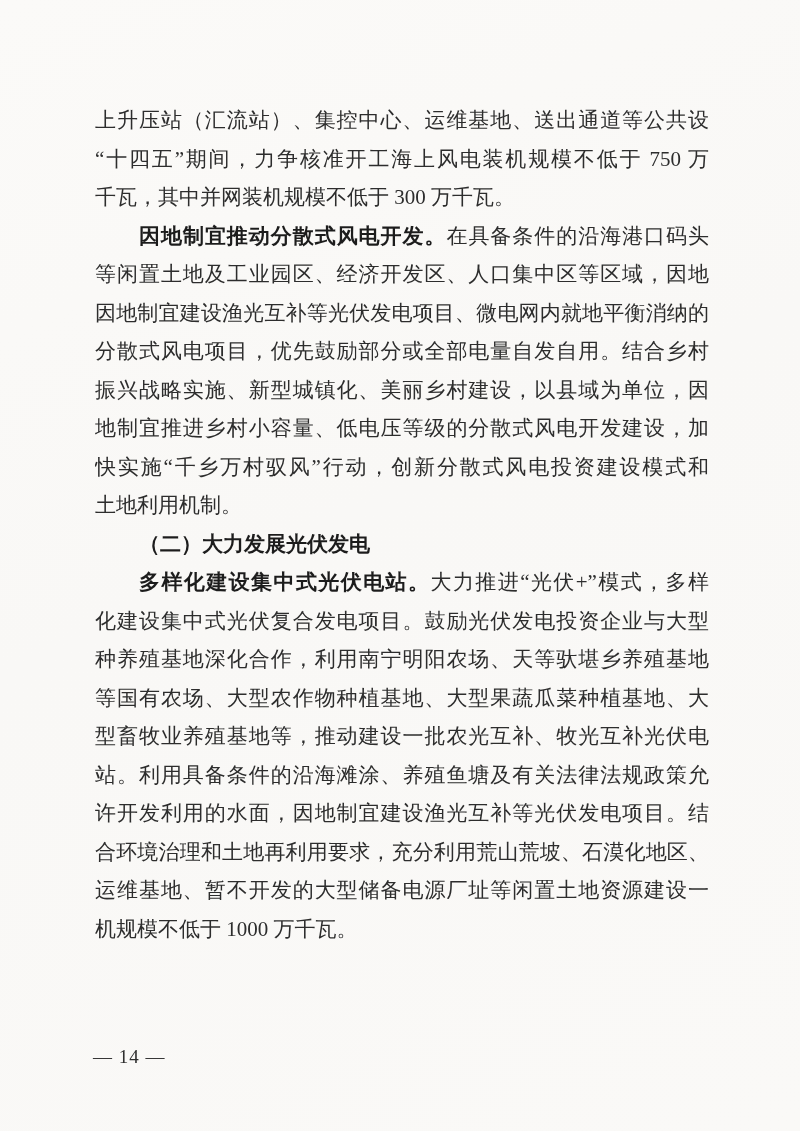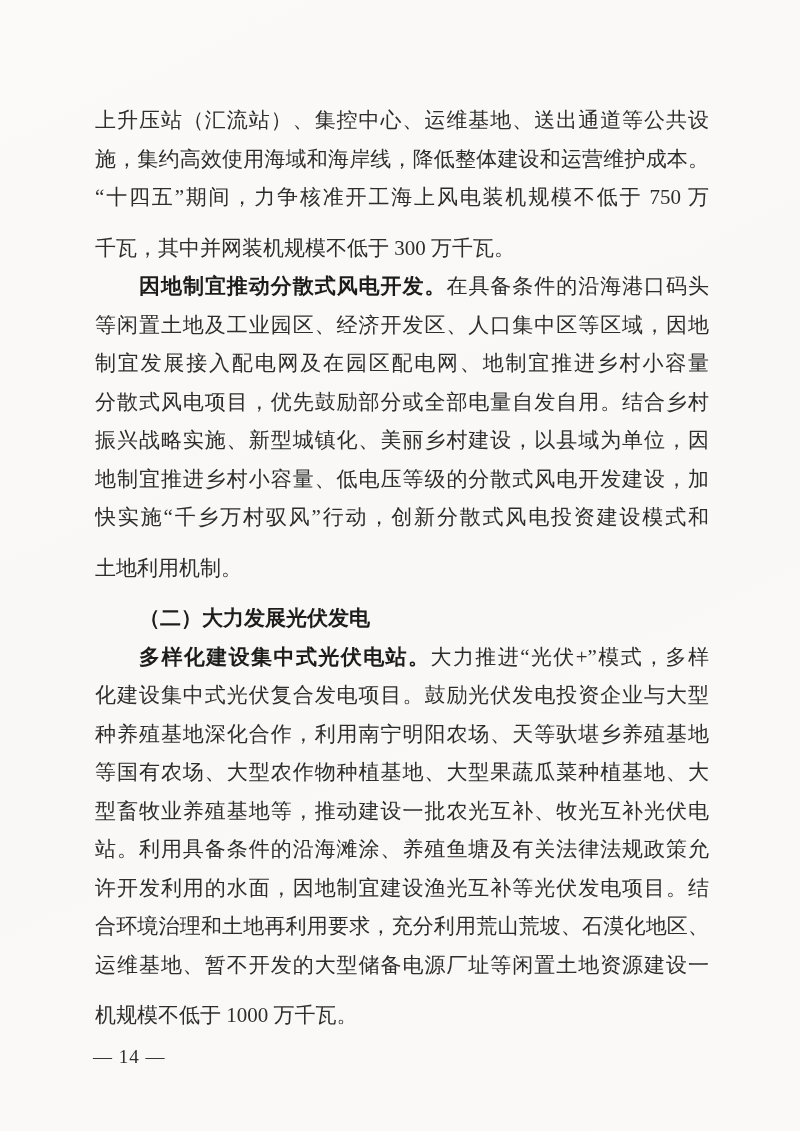--- a/index.html
+++ b/index.html
@@ -21,44 +21,43 @@
     font-size: 21px;
     line-height: 38.5px;
     font-family: Liberation Serif, serif;
   }
   .line {
     height: 38.5px;
     overflow: hidden;
     text-align: justify;
     text-align-last: justify;
   }
-  .line.end { text-align-last: left; margin-top: 12px; }
+  .line.end { text-align-last: left; }
   .line.indent { text-indent: 44px; }
   .line b { font-weight: 700; color: #1c1c1c; }
   .pagenum {
     position: absolute;
     left: 93px; top: 1046px;
     font-size: 19px;
     letter-spacing: 1px;
     color: #2e2e2e;
     text-align: center;
   }
 </style>
 </head>
 <body>
 
 <div class="page">
   <div class="textblock">
       <div class="line"><span>上升压站（汇流站）、集控中心、运维基地、送出通道等公共设</span></div>
-      <div class="line"><span>施，集约高效使用海域和海岸线，降低整体建设和运营维护成本。</span></div>
       <div class="line"><span>“十四五”期间，力争核准开工海上风电装机规模不低于 750 万</span></div>
       <div class="line end"><span>千瓦，其中并网装机规模不低于 300 万千瓦。</span></div>
       <div class="line indent"><b>因地制宜推动分散式风电开发。</b><span>在具备条件的沿海港口码头</span></div>
       <div class="line"><span>等闲置土地及工业园区、经济开发区、人口集中区等区域，因地</span></div>
-      <div class="line"><span>制宜发展接入配电网及在园区配电网、地制宜推进乡村小容量</span></div>
+      <div class="line"><span>因地制宜建设渔光互补等光伏发电项目、微电网内就地平衡消纳的</span></div>
       <div class="line"><span>分散式风电项目，优先鼓励部分或全部电量自发自用。结合乡村</span></div>
       <div class="line"><span>振兴战略实施、新型城镇化、美丽乡村建设，以县域为单位，因</span></div>
       <div class="line"><span>地制宜推进乡村小容量、低电压等级的分散式风电开发建设，加</span></div>
       <div class="line"><span>快实施“千乡万村驭风”行动，创新分散式风电投资建设模式和</span></div>
       <div class="line end"><span>土地利用机制。</span></div>
       <div class="line indent end"><b>（二）大力发展光伏发电</b></div>
       <div class="line indent"><b>多样化建设集中式光伏电站。</b><span>大力推进“光伏+”模式，多样</span></div>
       <div class="line"><span>化建设集中式光伏复合发电项目。鼓励光伏发电投资企业与大型</span></div>
       <div class="line"><span>种养殖基地深化合作，利用南宁明阳农场、天等驮堪乡养殖基地</span></div>
       <div class="line"><span>等国有农场、大型农作物种植基地、大型果蔬瓜菜种植基地、大</span></div>

